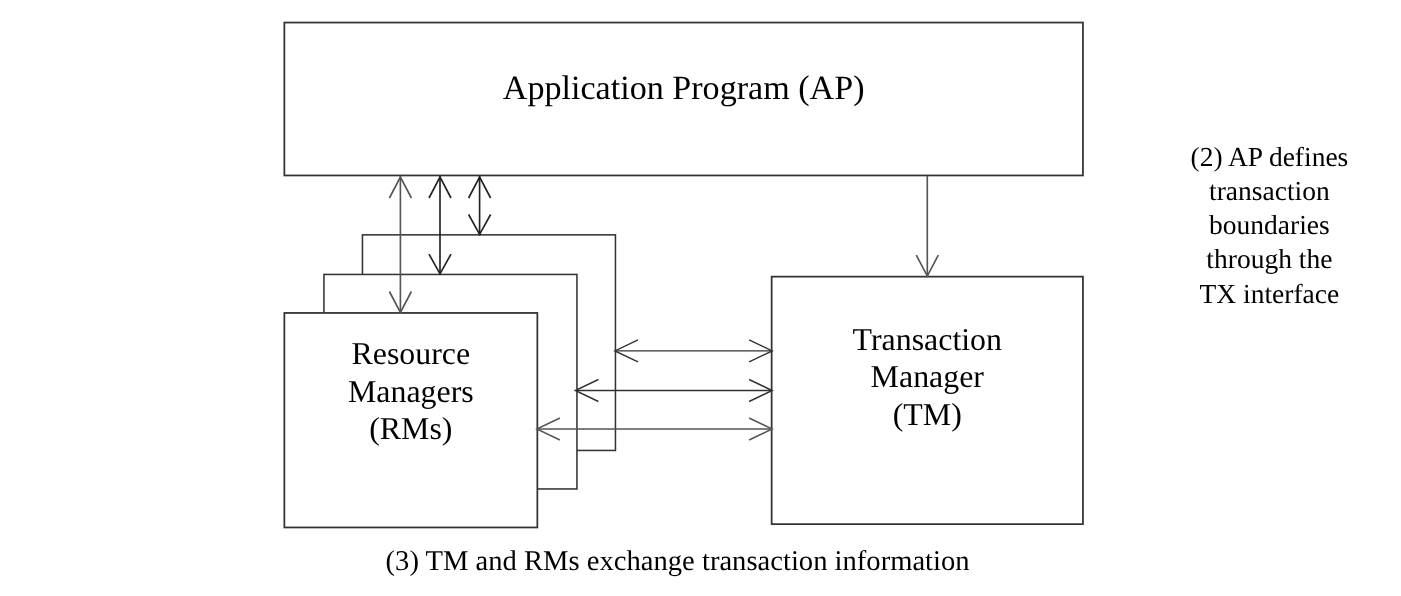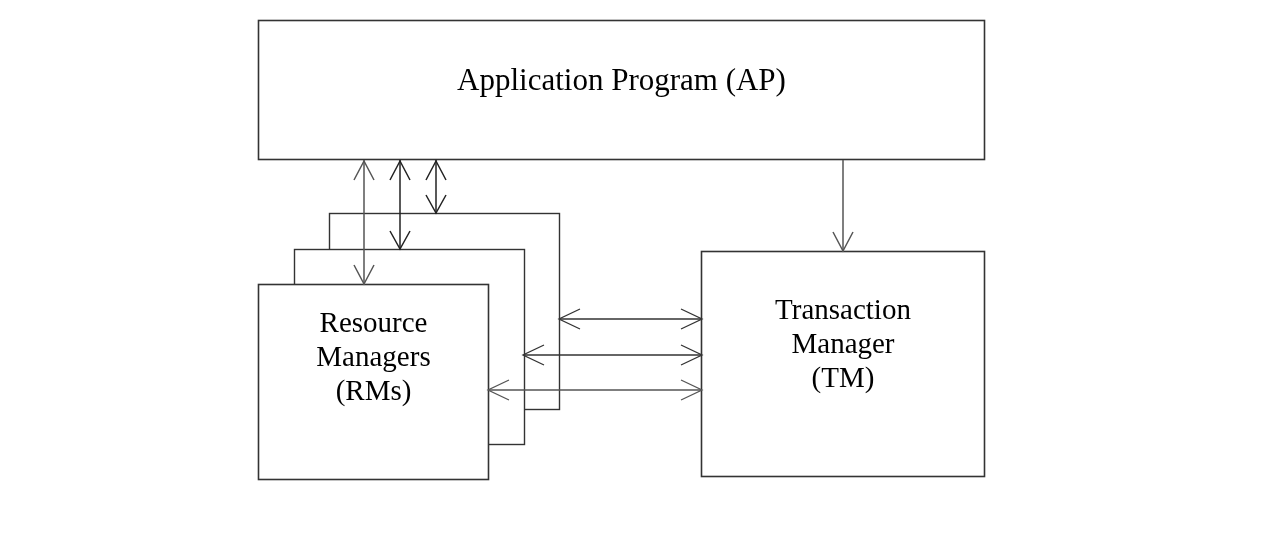--- a/index.html
+++ b/index.html
@@ -138,15 +138,21 @@
 Managers
 (RMs)</div>
 
   <div class="boxlabel" id="ap-label">Application Program (AP)</div>
 
   <div class="boxlabel" id="tm-label">Transaction
 Manager
 (TM)</div>
 
 
+  <div class="note" id="note-right">(2) AP defines
+transaction
+boundaries
+through the
+TX interface</div>
 
+  <div id="note-bottom">(3) TM and RMs exchange transaction information</div>
 
 </div>
 
 </body></html>

